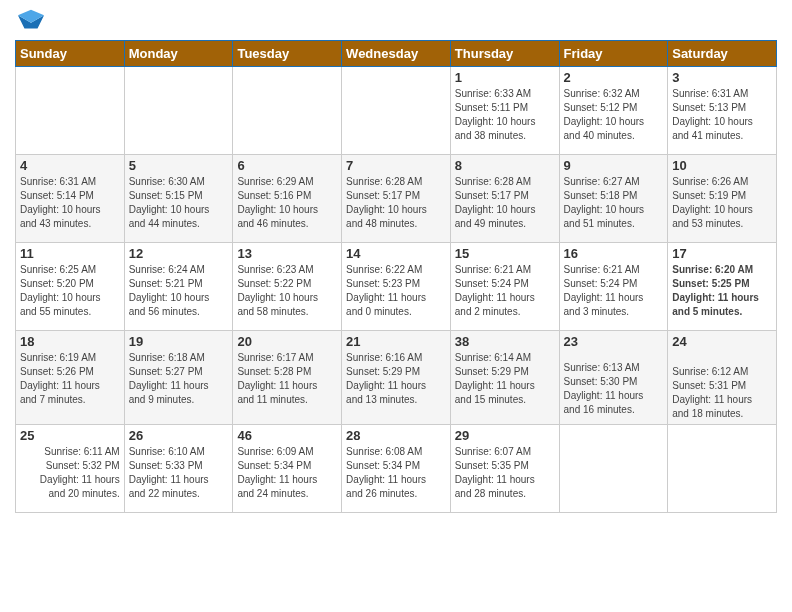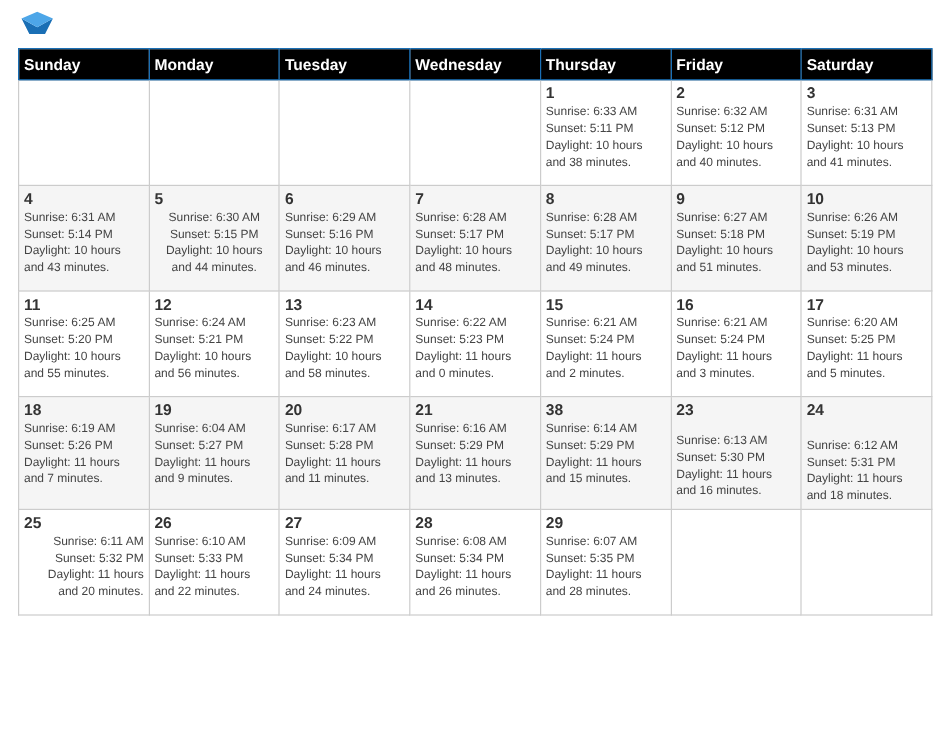--- a/index.html
+++ b/index.html
@@ -46,21 +46,21 @@
       color: #333;
       text-align: center;
       margin-bottom: 6px;
     }
     table {
       width: 100%;
       border-collapse: collapse;
       table-layout: fixed;
     }
     thead th {
-      background-color: #000000;
+      background-color: #a16207;
       color: #fff;
       font-size: 13px;
       font-weight: bold;
       padding: 5px 4px;
       text-align: left;
       border: 1px solid #1a6fb5;
     }
     tbody td {
       border: 1px solid #ccc;
       vertical-align: top;
@@ -153,21 +153,21 @@
       <tr class="even-row">
         <td>
           <span class="day-number">4</span>
           <div class="day-info" style="white-space: pre-line;">Sunrise: 6:31 AM
 Sunset: 5:14 PM
 Daylight: 10 hours
 and 43 minutes.</div>
         </td>
         <td>
           <span class="day-number">5</span>
-          <div class="day-info" style="white-space: pre-line; text-align: center;">Sunrise: 6:30 AM
+          <div class="day-info" style="white-space: pre-line;">Sunrise: 6:30 AM
 Sunset: 5:15 PM
 Daylight: 10 hours
 and 44 minutes.</div>
         </td>
         <td>
           <span class="day-number">6</span>
           <div class="day-info" style="white-space: pre-line;">Sunrise: 6:29 AM
 Sunset: 5:16 PM
 Daylight: 10 hours
 and 46 minutes.</div>
@@ -239,37 +239,37 @@
         </td>
         <td>
           <span class="day-number">16</span>
           <div class="day-info" style="white-space: pre-line;">Sunrise: 6:21 AM
 Sunset: 5:24 PM
 Daylight: 11 hours
 and 3 minutes.</div>
         </td>
         <td>
           <span class="day-number">17</span>
-          <div class="day-info" style="white-space: pre-line;">Sunrise: 6:20 AM
+          <div class="day-info" style="white-space: pre-line; font-weight: bold;">Sunrise: 6:20 AM
 Sunset: 5:25 PM
 Daylight: 11 hours
 and 5 minutes.</div>
         </td>
       </tr>
       <tr class="even-row">
         <td>
           <span class="day-number">18</span>
           <div class="day-info" style="white-space: pre-line;">Sunrise: 6:19 AM
 Sunset: 5:26 PM
 Daylight: 11 hours
 and 7 minutes.</div>
         </td>
         <td>
           <span class="day-number">19</span>
-          <div class="day-info" style="white-space: pre-line;">Sunrise: 6:04 AM
+          <div class="day-info" style="white-space: pre-line;">Sunrise: 6:18 AM
 Sunset: 5:27 PM
 Daylight: 11 hours
 and 9 minutes.</div>
         </td>
         <td>
           <span class="day-number">20</span>
           <div class="day-info" style="white-space: pre-line;">Sunrise: 6:17 AM
 Sunset: 5:28 PM
 Daylight: 11 hours
 and 11 minutes.</div>
@@ -312,21 +312,21 @@
 and 20 minutes.</div>
         </td>
         <td>
           <span class="day-number">26</span>
           <div class="day-info" style="white-space: pre-line;">Sunrise: 6:10 AM
 Sunset: 5:33 PM
 Daylight: 11 hours
 and 22 minutes.</div>
         </td>
         <td>
-          <span class="day-number">27</span>
+          <span class="day-number">46</span>
           <div class="day-info" style="white-space: pre-line;">Sunrise: 6:09 AM
 Sunset: 5:34 PM
 Daylight: 11 hours
 and 24 minutes.</div>
         </td>
         <td>
           <span class="day-number">28</span>
           <div class="day-info" style="white-space: pre-line;">Sunrise: 6:08 AM
 Sunset: 5:34 PM
 Daylight: 11 hours

